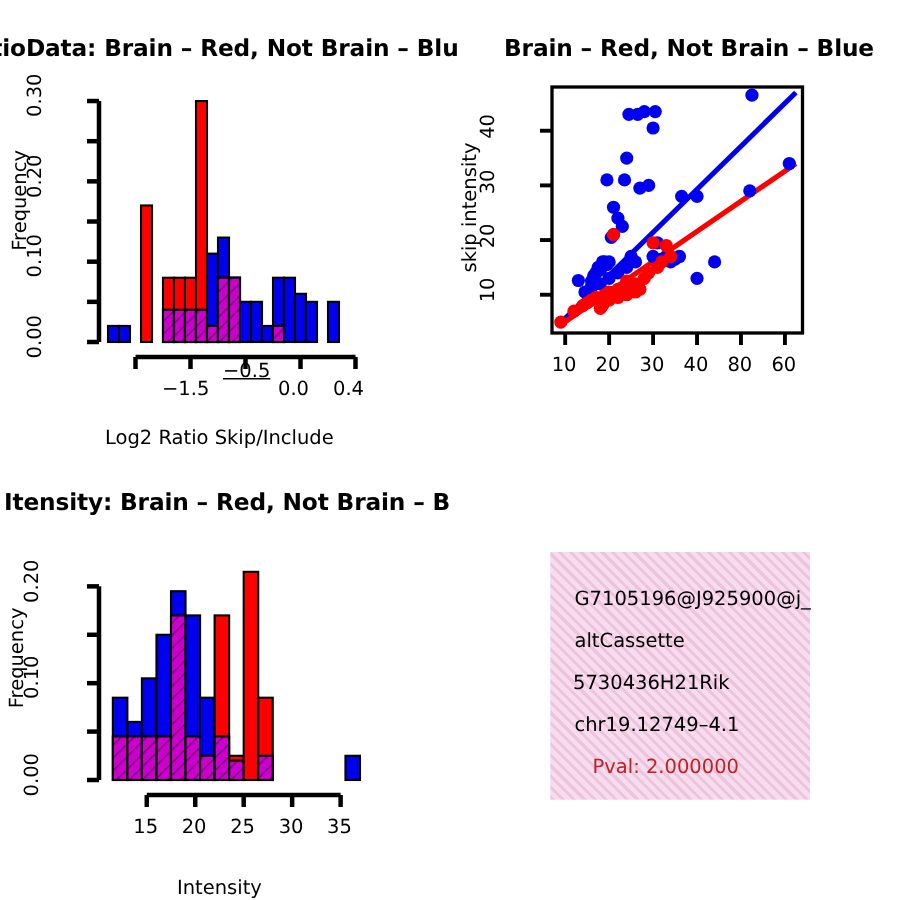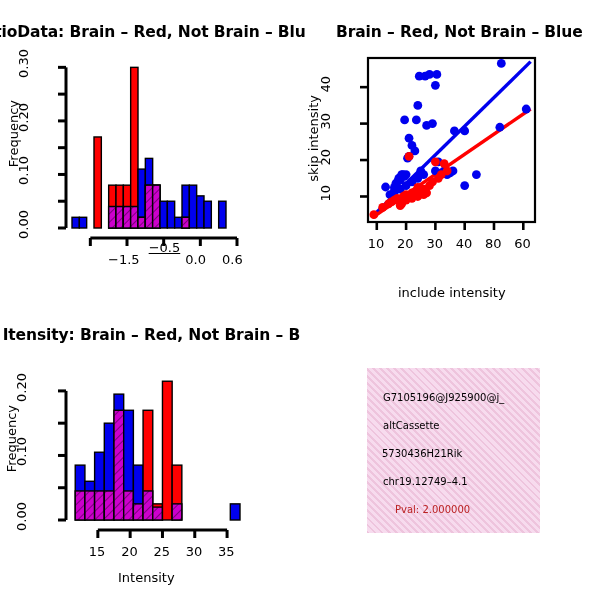--- a/index.html
+++ b/index.html
@@ -5,29 +5,30 @@
   html,body{margin:0;padding:0;background:#fff;}
   body{width:600px;height:600px;position:relative;overflow:hidden;
        font-family:"DejaVu Sans","Liberation Sans",sans-serif;color:#000;}
   .panel{position:absolute;}
   .ptitle{font-weight:bold;font-size:15.5px;white-space:nowrap;letter-spacing:-0.1px;}
   .axlab{font-size:13px;white-space:nowrap;}
   .ticklab{font-size:13px;white-space:nowrap;}
   .vert{writing-mode:vertical-rl;transform:rotate(180deg);}
   svg{display:block;overflow:visible;}
   .infobox{position:absolute;}
-  .infoline{font-size:10px;white-space:nowrap;position:absolute;
+  .infoline{font-size:13px;white-space:nowrap;position:absolute;
             font-family:"DejaVu Sans","Liberation Sans",sans-serif;}
 </style>
 </head>
 <body>
 
 <div class="panel" style="left:0;top:0;width:300px;height:300px;">
   <div class="ptitle" style="position:absolute;left:-28px;top:23px;width:360px;">RatioData: Brain – Red, Not Brain – Blu</div>
   <div class="axlab vert" style="position:absolute;left:6px;top:100px;">Frequency</div>
+  <div class="axlab" style="position:absolute;left:70px;top:285px;">Log2 Ratio Skip/Include</div>
   <svg id="svg-ratio" width="300" height="300">
     <defs>
       <pattern id="hatchP" width="6" height="6" patternUnits="userSpaceOnUse" patternTransform="rotate(45)">
         <rect width="6" height="6" fill="#cc00cc"></rect>
         <line x1="0" y1="0" x2="0" y2="6" stroke="#7d007d" stroke-width="2"></line>
       </pattern>
     </defs>
     <g id="ratio-bars">
         <rect x="72" y="217.29032258064515" width="7.333333333333343" height="10.709677419354847" fill="#0000ee" stroke="#000" stroke-width="1.4"></rect>
         <rect x="79.33333333333334" y="217.29032258064515" width="7.333333333333343" height="10.709677419354847" fill="#0000ee" stroke="#000" stroke-width="1.4"></rect>
@@ -84,28 +85,27 @@
   <div id="ratio-ylabels">
       <div class="ticklab" style="position: absolute; left: 16px; top: 210px; writing-mode: vertical-rl; transform: rotate(180deg);">0.00</div>
       <div class="ticklab" style="position: absolute; left: 16px; top: 156.452px; writing-mode: vertical-rl; transform: rotate(180deg);">0.10</div>
       <div class="ticklab" style="position: absolute; left: 16px; top: 102.903px; writing-mode: vertical-rl; transform: rotate(180deg);">0.20</div>
       <div class="ticklab" style="position: absolute; left: 16px; top: 49.3548px; writing-mode: vertical-rl; transform: rotate(180deg);">0.30</div>
     </div>
   <div id="ratio-xlabels">
       <div class="ticklab" style="position: absolute; left: 68px; top: 252px; margin-left: 40px;">−1.5</div>
       <div class="ticklab" style="position: absolute; left: 148.667px; top: 240px; text-decoration: underline;">−0.5</div>
       <div class="ticklab" style="position: absolute; left: 185.333px; top: 252px;">0.0</div>
-      <div class="ticklab" style="position: absolute; left: 222px; top: 252px;">0.6</div>
+      <div class="ticklab" style="position: absolute; left: 222px; top: 252px;">0.4</div>
     </div>
 </div>
 
 <div class="panel" style="left:300px;top:0;width:300px;height:300px;">
   <div class="ptitle" style="position:absolute;left:26px;top:23px;margin-left:10px;">Brain – Red, Not Brain – Blue</div>
   <div class="axlab vert" style="position:absolute;left:6px;top:95px;">skip intensity</div>
-  <div class="axlab" style="position:absolute;left:98px;top:285px;">include intensity</div>
   <svg id="svg-scatter" width="300" height="300">
     <g id="scatter-frame">
         <rect x="68" y="58" width="167" height="164" fill="none" stroke="#000" stroke-width="2.2"></rect>
       </g>
     <g id="scatter-lines">
         <line x1="72.39473684210526" y1="216.53333333333333" x2="230.60526315789474" y2="61.644444444444446" stroke="#0000ee" stroke-width="3.4"></line>
         <line x1="72.39473684210526" y1="217.62666666666667" x2="230.60526315789474" y2="109.02222222222223" stroke="#ff0000" stroke-width="3.4"></line>
       </g>
     <g id="scatter-pts">
         <circle cx="85.57894736842105" cy="187.01333333333332" r="4.4" fill="#0000ee"></circle>
@@ -210,21 +210,21 @@
       <div class="ticklab" style="position: absolute; left: 126.386px; top: 236px;">30</div>
       <div class="ticklab" style="position: absolute; left: 155.684px; top: 236px;">40</div>
       <div class="ticklab" style="position: absolute; left: 184.982px; top: 236px;">80</div>
       <div class="ticklab" style="position: absolute; left: 214.281px; top: 236px;">60</div>
     </div>
 </div>
 
 <div class="panel" style="left:0;top:300px;width:300px;height:300px;">
   <div class="ptitle" style="position:absolute;left:-24px;top:26px;width:360px;">ne Itensity: Brain – Red, Not Brain – B</div>
   <div class="axlab vert" style="position:absolute;left:4px;top:105px;">Frequency</div>
-  <div class="axlab" style="position:absolute;left:118px;top:270px;">Intensity</div>
+  <div class="axlab" style="position:absolute;left:118px;top:285px;">Intensity</div>
   <svg id="svg-intensity" width="300" height="300">
     <g id="intensity-bars">
         <rect x="75.23076923076923" y="165.13636363636363" width="9.692307692307693" height="54.863636363636374" fill="#0000ee" stroke="#000" stroke-width="1.4"></rect>
         <rect x="75.23076923076923" y="190.95454545454547" width="9.692307692307693" height="29.045454545454533" fill="url(#hatchP)" stroke="#000" stroke-width="1.4"></rect>
         <rect x="84.92307692307692" y="181.27272727272728" width="9.692307692307693" height="38.72727272727272" fill="#0000ee" stroke="#000" stroke-width="1.4"></rect>
         <rect x="84.92307692307692" y="190.95454545454547" width="9.692307692307693" height="29.045454545454533" fill="url(#hatchP)" stroke="#000" stroke-width="1.4"></rect>
         <rect x="94.61538461538461" y="152.22727272727275" width="9.692307692307693" height="67.77272727272725" fill="#0000ee" stroke="#000" stroke-width="1.4"></rect>
         <rect x="94.61538461538461" y="190.95454545454547" width="9.692307692307693" height="29.045454545454533" fill="url(#hatchP)" stroke="#000" stroke-width="1.4"></rect>
         <rect x="104.3076923076923" y="123.18181818181819" width="9.692307692307693" height="96.81818181818181" fill="#0000ee" stroke="#000" stroke-width="1.4"></rect>
         <rect x="104.3076923076923" y="190.95454545454547" width="9.692307692307693" height="29.045454545454533" fill="url(#hatchP)" stroke="#000" stroke-width="1.4"></rect>

